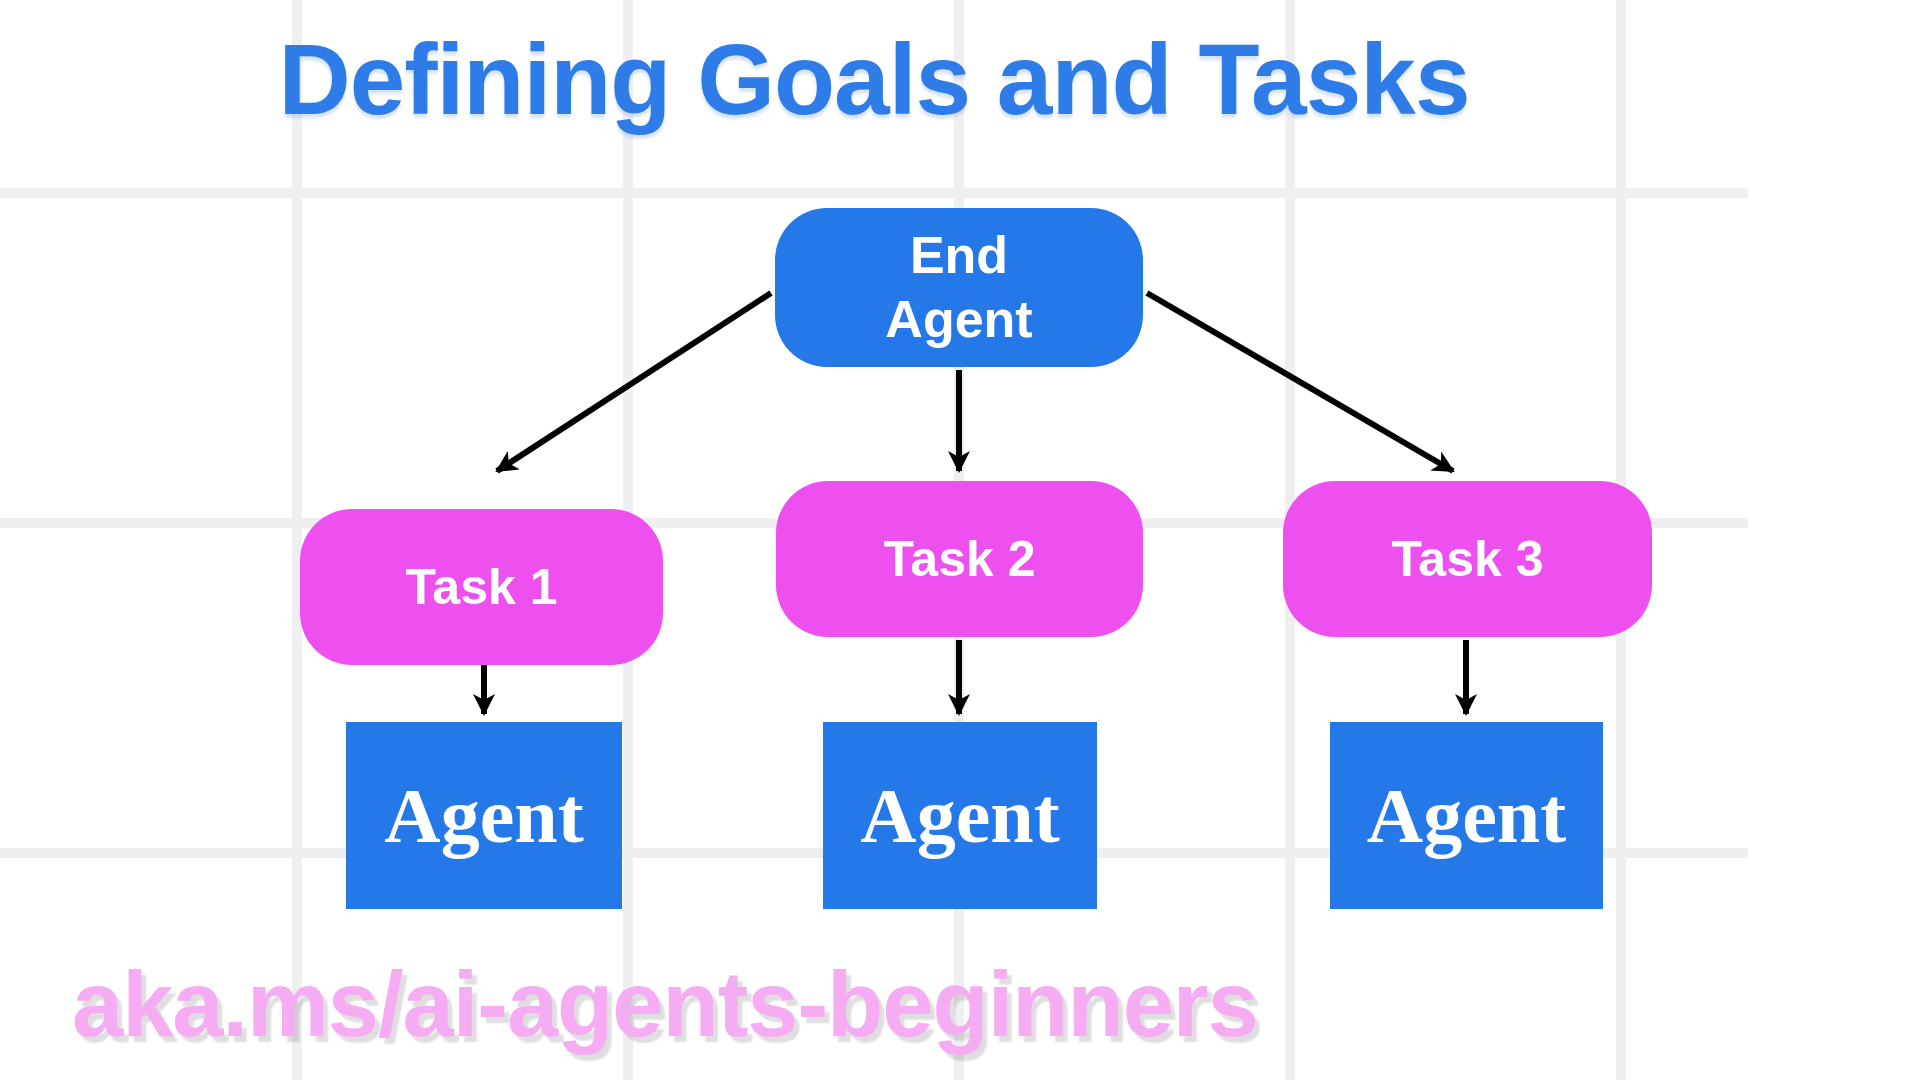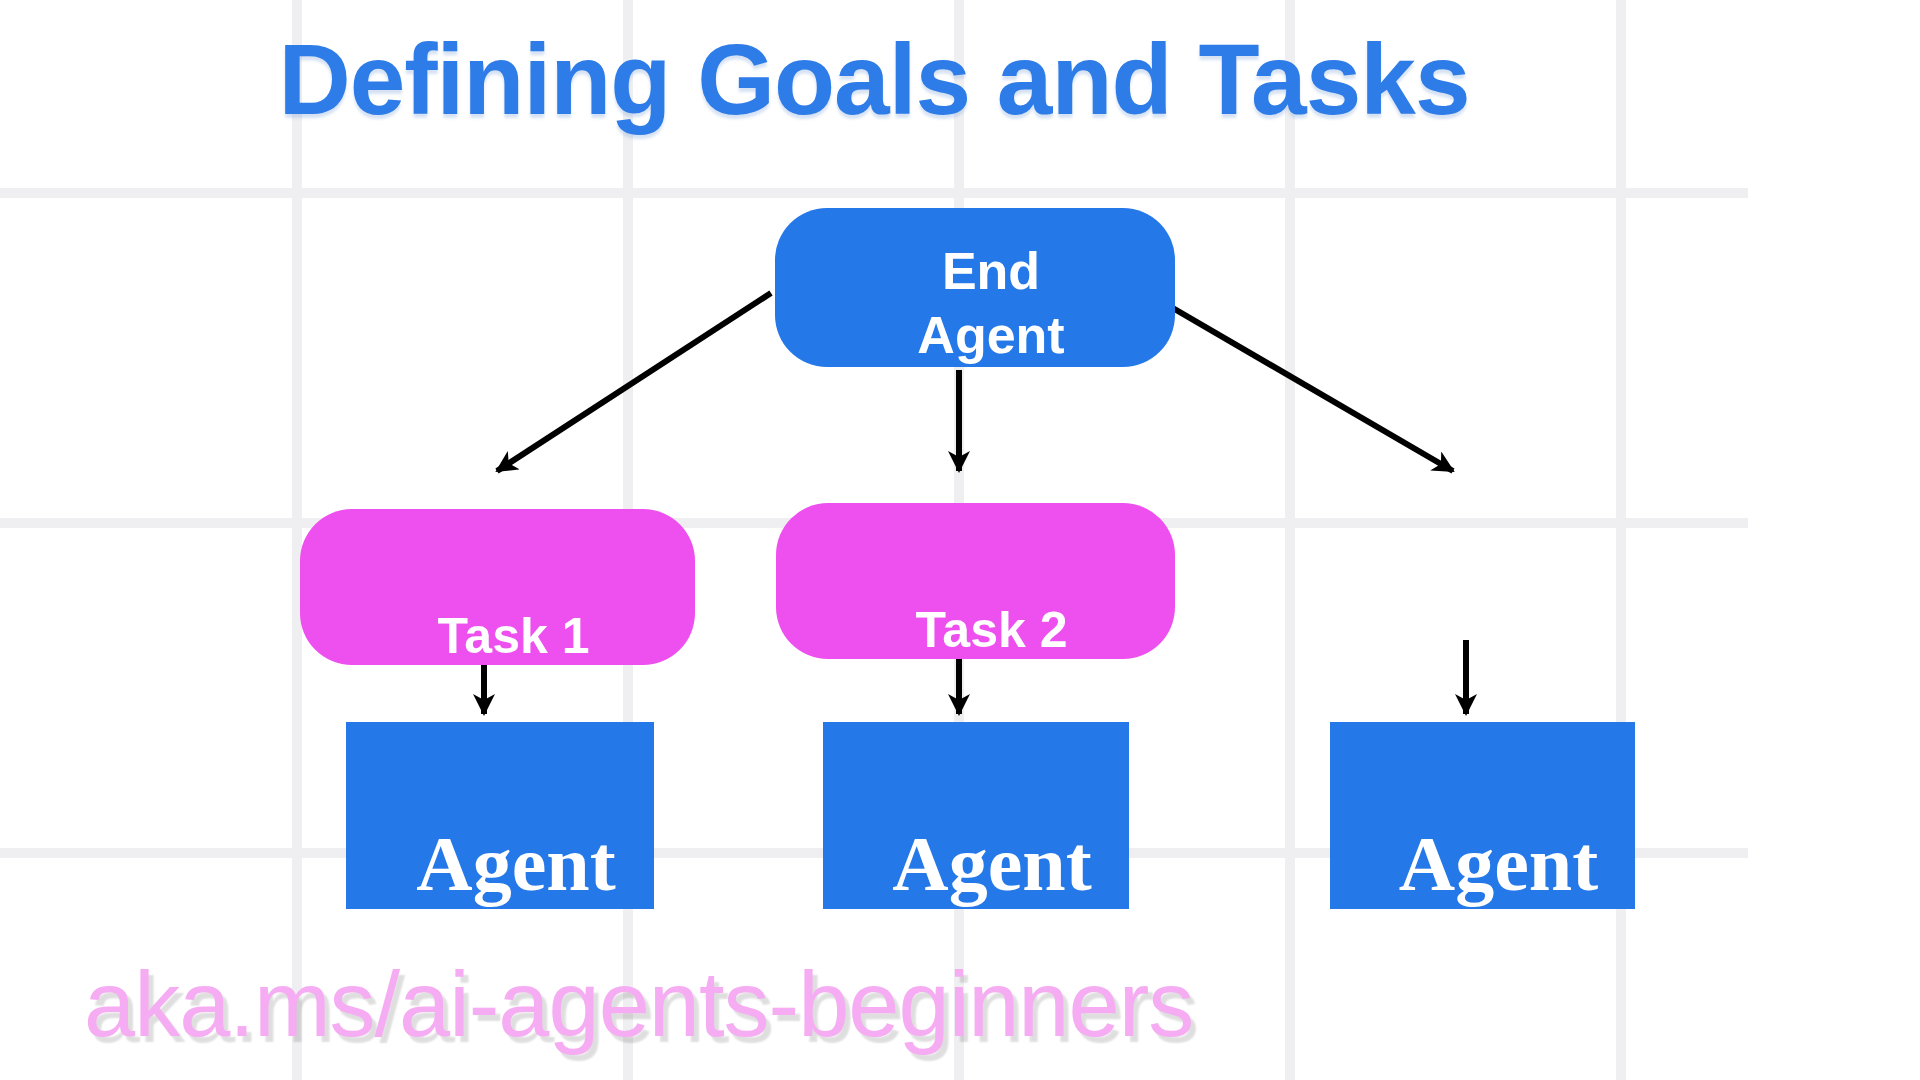--- a/index.html
+++ b/index.html
@@ -30,58 +30,57 @@
   }
   .arrow-layer{
     position:absolute; left:0; top:0;
     width:1920px; height:1080px;
     z-index:2;
   }
   .node{
     position:absolute;
     display:flex;
     align-items:center;
-    justify-content:flex-end;
+    justify-content:center;
     flex-direction:column;
     color:#ffffff;
     font-weight:bold;
     z-index:3;
     text-align:center;
-    padding-left:32px;
   }
   .goal-node{
     left:775px; top:208px; width:368px; height:159px;
     background:#2478e8;
     border-radius:52px;
     font-size:52px;
     line-height:1.22;
   }
   .task-node{
     top:481px; height:156px;
     background:#ee4fef;
     border-radius:52px;
     font-size:50px;
   }
   .task-1{left:300px; width:363px;margin-top:28px;}
-  .task-2{left:776px; width:367px;margin-top:22px;}
+  .task-2{left:776px; width:367px;}
   .task-3{left:1283px; width:369px;}
   .agent-node{
     top:722px; height:187px;
     background:#2478e8;
     font-size:78px;
     font-family:Liberation Serif, serif;
   }
   .agent-1{left:346px; width:276px;}
   .agent-2{left:823px; width:274px;}
   .agent-3{left:1330px; width:273px;}
   .footer-link{
     position:absolute;
-    left:84px; top:952px;
+    left:72px; top:952px;
     font-size:92px;
-    font-weight:normal;
+    font-weight:bold;
     letter-spacing:-1px;
     color:#f5acf3;
     text-shadow:5px 6px 2px rgba(0,0,0,0.13);
     z-index:3;
   }
 </style>
 </head>
 <body>
 
 <div class="canvas">
@@ -106,20 +105,23 @@
     <span>End</span>
     <span>Agent</span>
   </div>
 
   <div class="node task-node task-1">
     <span>Task 1</span>
   </div>
   <div class="node task-node task-2">
     <span>Task 2</span>
   </div>
+  <div class="node task-node task-3">
+    <span>Task 3</span>
+  </div>
 
   <div class="node agent-node agent-1">
     <span>Agent</span>
   </div>
   <div class="node agent-node agent-2">
     <span>Agent</span>
   </div>
   <div class="node agent-node agent-3">
     <span>Agent</span>
   </div>

